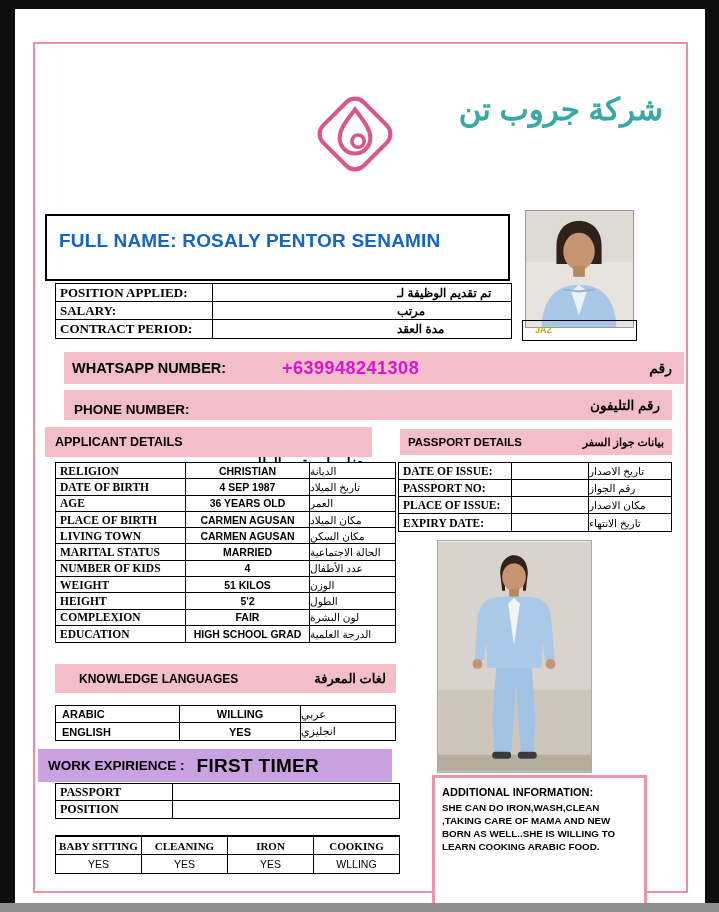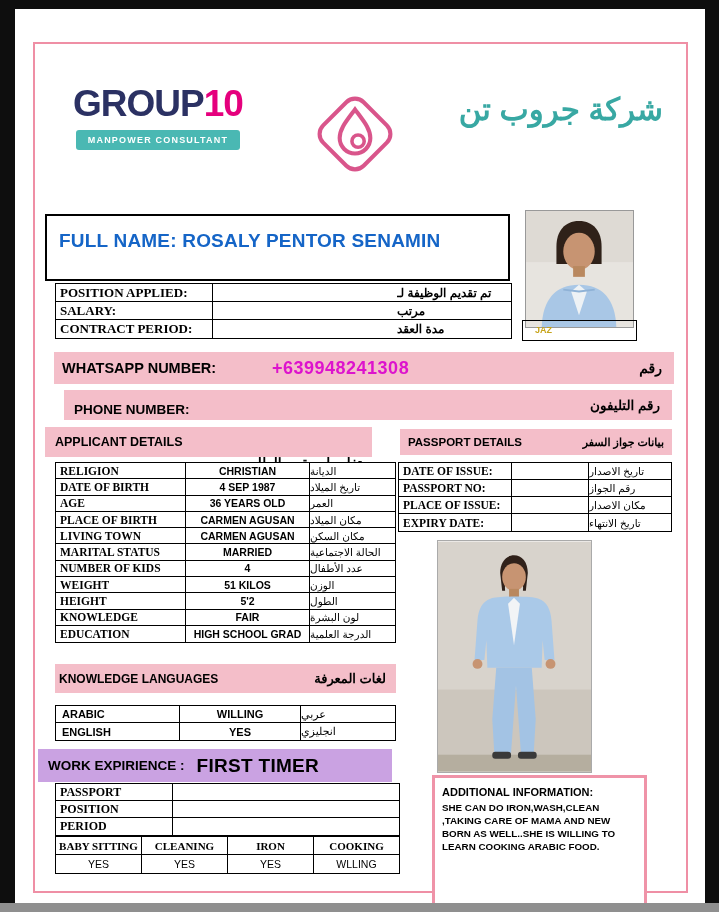--- a/index.html
+++ b/index.html
@@ -45,21 +45,21 @@
   .pos-tbl .tr:nth-child(1) .val{color:#e31b1b;font-family:"Liberation Sans",sans-serif;letter-spacing:.3px;}
 
   
   .photo1{position:absolute;left:510px;top:201px;width:109px;height:118px;border:1px solid #999;}
   .jaz-box{position:absolute;left:507px;top:311px;width:115px;height:21px;border:1px solid #000;
     font-size:9px;font-weight:700;color:#c7a41c;line-height:19px;padding-left:12px;}
   .photo2{position:absolute;left:422px;top:531px;width:155px;height:233px;border:1px solid #aaa;}
 
   
   .bar{position:absolute;background:#f4bec9;}
-  .wa-bar{left:39px;top:343px;width:620px;height:32px;text-align:right;}
+  .wa-bar{left:49px;top:343px;width:620px;height:32px;text-align:right;}
   .wa-label{position:absolute;left:8px;top:0;height:32px;display:flex;align-items:center;
     font-size:14.5px;font-weight:800;}
   .wa-value{position:absolute;left:218px;top:0;height:32px;display:flex;align-items:center;
     font-size:18px;font-weight:800;color:#dd13cd;letter-spacing:.5px;}
   .wa-ar{position:absolute;right:12px;top:0;height:32px;display:flex;align-items:center;
     font-size:14px;font-weight:700;direction:rtl;}
   .ph-bar{left:49px;top:381px;width:608px;height:30px;}
   .ph-label{position:absolute;left:10px;top:0;height:38px;display:flex;align-items:center;
     font-size:13.5px;font-weight:800;}
   .ph-ar{position:absolute;right:12px;top:0;height:30px;display:flex;align-items:center;
@@ -70,21 +70,21 @@
   .sec-hd .en{position:absolute;left:10px;top:0;bottom:0;display:flex;align-items:center;font-weight:800;}
   .sec-hd .arr{position:absolute;right:10px;top:0;bottom:0;display:flex;align-items:center;
     font-weight:700;direction:rtl;}
   .ad-hd{left:30px;top:418px;width:327px;height:30px;}
   .ad-hd .en{font-size:12.5px;}
   .ad-hd .arr{font-size:14px;margin-top:36px;}
   .pp-hd{left:385px;top:420px;width:272px;height:26px;}
   .pp-hd .en{font-size:11.5px;left:8px;}
   .pp-hd .arr{font-size:11px;right:8px;}
   .lang-hd{left:40px;top:655px;width:341px;height:29px;}
-  .lang-hd .en{font-size:12px;left:4px;}
+  .lang-hd .en{font-size:12px;left:24px;}
   .lang-hd .arr{font-size:13px;}
 
   
   .ad-tbl{left:40px;top:453px;width:341px;}
   .ad-tbl .tr{height:16.3px;}
   .ad-tbl .lbl{width:130px;font-size:11.5px;}
   .ad-tbl .val{width:124px;font-size:10.5px;}
   .ad-tbl .ar{flex:1;font-size:10.5px;}
 
   
@@ -123,24 +123,20 @@
     padding:8px 7px;background:#fff;}
   .ai-title{font-size:11px;font-weight:800;}
   .ai-text{margin-top:3px;font-size:9.8px;font-weight:700;line-height:1.34;white-space:normal;}
 </style>
 </head>
 <body>
 
 <div class="page">
   <div class="frame"></div>
 
-  <div class="logo-block">
-    <div class="logo-line"><span class="logo-group">GROUP</span><span class="logo-ten">10</span></div>
-    <div class="logo-tag">MANPOWER CONSULTANT</div>
-  </div>
 
   <svg class="mark" width="90" height="90" viewBox="0 0 88 88">
     <rect x="16" y="16" width="56" height="56" rx="12" fill="none" stroke="#d9558b" stroke-width="4" transform="rotate(45 44 44)"></rect>
     <path d="M44 20c-9 12-15 19-15 28a15 15 0 0 0 30 0c0-9-6-16-15-28z" fill="none" stroke="#d9558b" stroke-width="4"></path>
     <circle cx="47" cy="51" r="6" fill="none" stroke="#d9558b" stroke-width="3.5"></circle>
   </svg>
 
   <div class="company-ar">شركة جروب تن</div>
 
   <div class="name-box">FULL NAME: ROSALY PENTOR SENAMIN</div>
@@ -235,21 +231,21 @@
         <div class="td lbl">WEIGHT</div>
         <div class="td val">51 KILOS</div>
         <div class="td ar">الوزن</div>
       </div>
     <div class="tr">
         <div class="td lbl">HEIGHT</div>
         <div class="td val">5'2</div>
         <div class="td ar">الطول</div>
       </div>
     <div class="tr">
-        <div class="td lbl">KNOWLEDGE</div>
+        <div class="td lbl">COMPLEXION</div>
         <div class="td val">FAIR</div>
         <div class="td ar">لون البشرة</div>
       </div>
     <div class="tr">
         <div class="td lbl">EDUCATION</div>
         <div class="td val">HIGH SCHOOL GRAD</div>
         <div class="td ar">الدرجة العلمية</div>
       </div>
   </div>
 
@@ -315,24 +311,20 @@
   </div>
   <div class="tbl co-tbl">
     <div class="tr">
         <div class="td lbl">PASSPORT</div>
         <div class="td fill"></div>
       </div>
     <div class="tr">
         <div class="td lbl">POSITION</div>
         <div class="td fill"></div>
       </div>
-    <div class="tr">
-        <div class="td lbl">PERIOD</div>
-        <div class="td fill"></div>
-      </div>
   </div>
 
   <div class="tbl sk-tbl">
     <div class="tr hd">
       <div class="td">BABY SITTING</div>
       <div class="td">CLEANING</div>
       <div class="td">IRON</div>
       <div class="td">COOKING</div>
     </div>
     <div class="tr vals">

